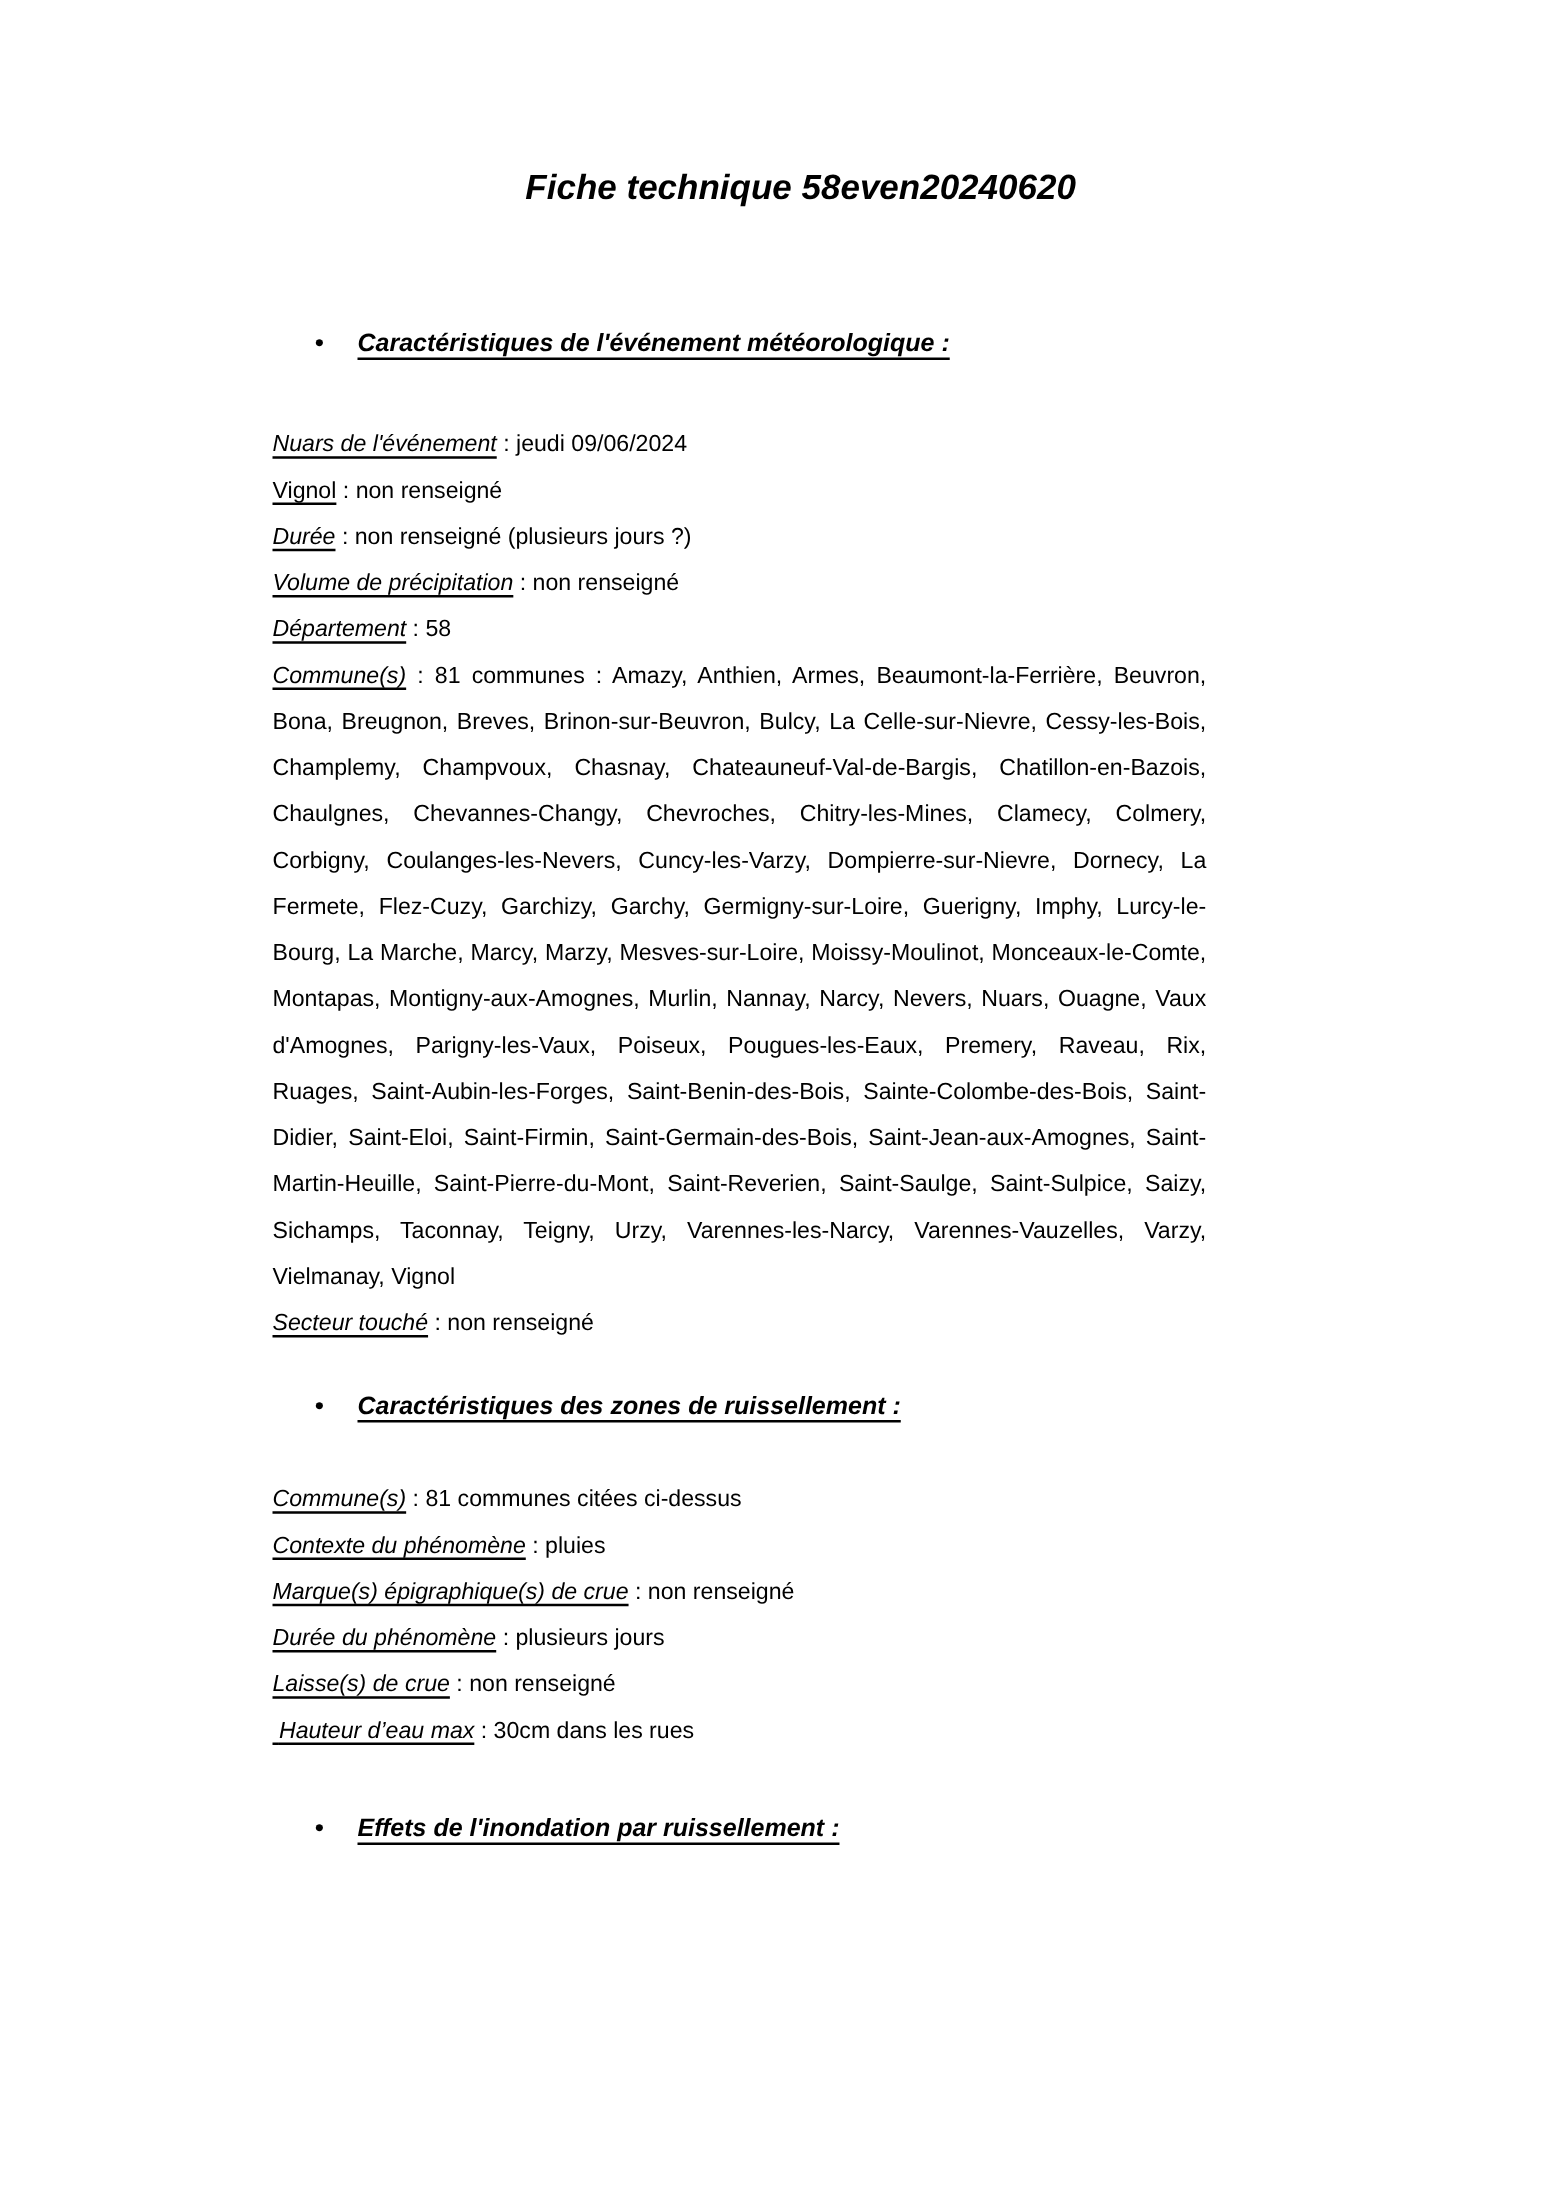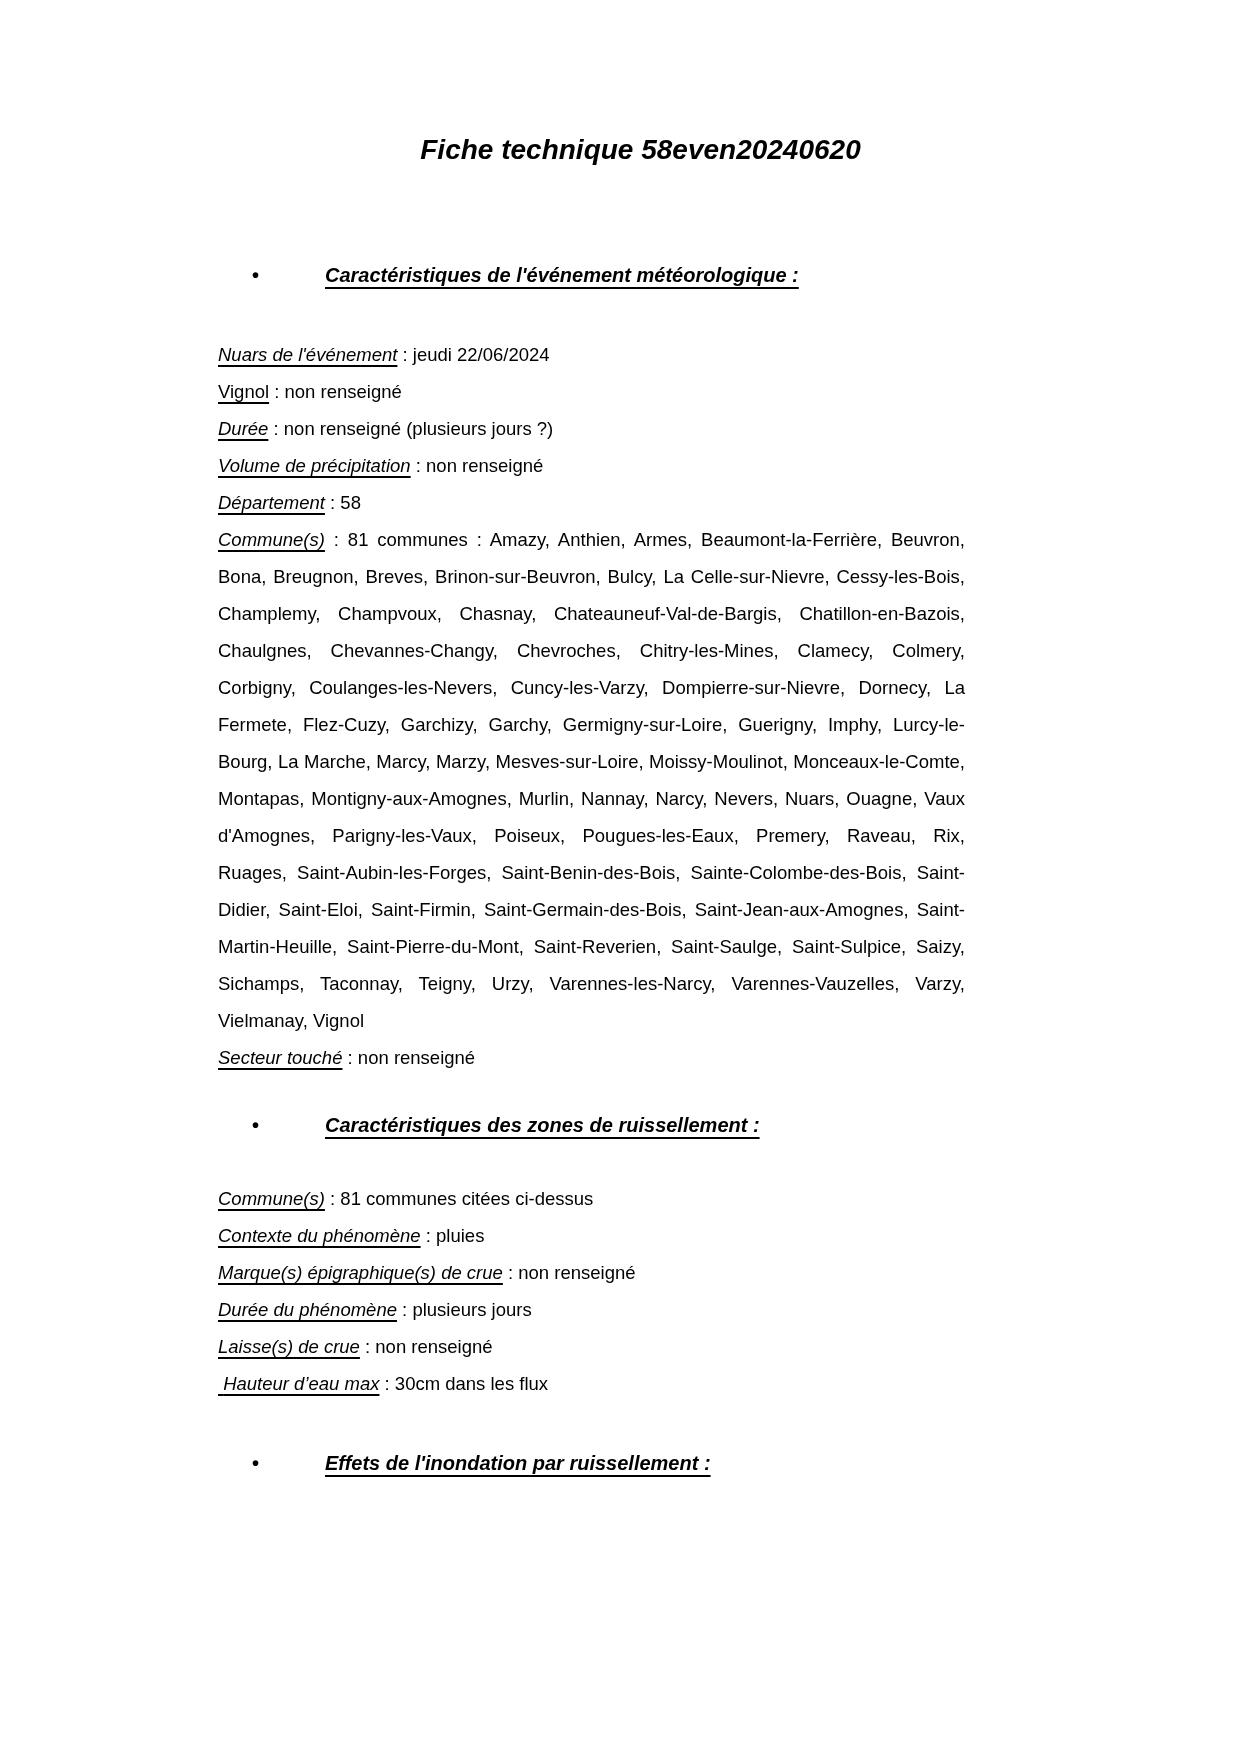--- a/index.html
+++ b/index.html
@@ -38,21 +38,20 @@
     font-style:normal;
     font-size:20px;
   }
   .section-heading .heading-text {
     font-style:italic;
     text-decoration:underline;
     text-decoration-thickness:2px;
     text-underline-offset:5px;
     text-decoration-skip-ink:none;
     white-space:pre-wrap;
-    margin-left:39px;
   }
   .h1 { margin-top:95px; }
   .h2 { margin-top:36px; }
   .h3 { margin-top:48px; }
 
   .content { margin-left:218px; width:747px; font-size:18.5px; line-height:37px; }
   .sec1-fields { margin-top:48px; }
   .sec2-fields { margin-top:42px; }
 
   .field-line { white-space:pre-wrap; }
@@ -80,21 +79,21 @@
 <div class="page">
 
   <div class="doc-title">Fiche technique 58even20240620</div>
 
   <div class="section-heading h1">
     <span class="bullet">•</span>
     <span class="heading-text">Caractéristiques de l'événement météorologique :</span>
   </div>
 
   <div class="content sec1-fields">
-    <div class="field-line"><span class="lbl">Nuars de l'événement</span><span class="val"> : jeudi 22/06/2024</span></div>
+    <div class="field-line"><span class="lbl">Nuars de l'événement</span><span class="val"> : jeudi 09/06/2024</span></div>
     <div class="field-line"><span class="lbl upright">Vignol</span><span class="val"> : non renseigné</span></div>
     <div class="field-line"><span class="lbl">Durée</span><span class="val"> : non renseigné (plusieurs jours ?)</span></div>
     <div class="field-line"><span class="lbl">Volume de précipitation</span><span class="val"> : non renseigné</span></div>
     <div class="field-line"><span class="lbl">Département</span><span class="val"> : 58</span></div>
 
     <div class="field-line communes-para"><span class="lbl">Commune(s)</span><span class="val"> : 81 communes : Amazy, Anthien, Armes, Beaumont-la-Ferrière, Beuvron, Bona, Breugnon, Breves, Brinon-sur-Beuvron, Bulcy, La Celle-sur-Nievre, Cessy-les-Bois, Champlemy, Champvoux, Chasnay, Chateauneuf-Val-de-Bargis, Chatillon-en-Bazois, Chaulgnes, Chevannes-Changy, Chevroches, Chitry-les-Mines, Clamecy, Colmery, Corbigny, Coulanges-les-Nevers, Cuncy-les-Varzy, Dompierre-sur-Nievre, Dornecy, La Fermete, Flez-Cuzy, Garchizy, Garchy, Germigny-sur-Loire, Guerigny, Imphy, Lurcy-le-Bourg, La Marche, Marcy, Marzy, Mesves-sur-Loire, Moissy-Moulinot, Monceaux-le-Comte, Montapas, Montigny-aux-Amognes, Murlin, Nannay, Narcy, Nevers, Nuars, Ouagne, Vaux d'Amognes, Parigny-les-Vaux, Poiseux, Pougues-les-Eaux, Premery, Raveau, Rix, Ruages, Saint-Aubin-les-Forges, Saint-Benin-des-Bois, Sainte-Colombe-des-Bois, Saint-Didier, Saint-Eloi, Saint-Firmin, Saint-Germain-des-Bois, Saint-Jean-aux-Amognes, Saint-Martin-Heuille, Saint-Pierre-du-Mont, Saint-Reverien, Saint-Saulge, Saint-Sulpice, Saizy, Sichamps, Taconnay, Teigny, Urzy, Varennes-les-Narcy, Varennes-Vauzelles, Varzy, Vielmanay, Vignol</span></div>
 
     <div class="field-line"><span class="lbl">Secteur touché</span><span class="val"> : non renseigné</span></div>
   </div>
 
@@ -102,21 +101,21 @@
     <span class="bullet">•</span>
     <span class="heading-text">Caractéristiques des zones de ruissellement :</span>
   </div>
 
   <div class="content sec2-fields">
     <div class="field-line"><span class="lbl">Commune(s)</span><span class="val"> : 81 communes citées ci-dessus</span></div>
     <div class="field-line"><span class="lbl">Contexte du phénomène</span><span class="val"> : pluies</span></div>
     <div class="field-line"><span class="lbl">Marque(s) épigraphique(s) de crue</span><span class="val"> : non renseigné</span></div>
     <div class="field-line"><span class="lbl">Durée du phénomène</span><span class="val"> : plusieurs jours</span></div>
     <div class="field-line"><span class="lbl">Laisse(s) de crue</span><span class="val"> : non renseigné</span></div>
-    <div class="field-line"><span class="lbl"> Hauteur d’eau max</span><span class="val"> : 30cm dans les flux</span></div>
+    <div class="field-line"><span class="lbl"> Hauteur d’eau max</span><span class="val"> : 30cm dans les rues</span></div>
   </div>
 
   <div class="section-heading h3">
     <span class="bullet">•</span>
     <span class="heading-text">Effets de l'inondation par ruissellement :</span>
   </div>
 
 </div>
 
 </body></html>

